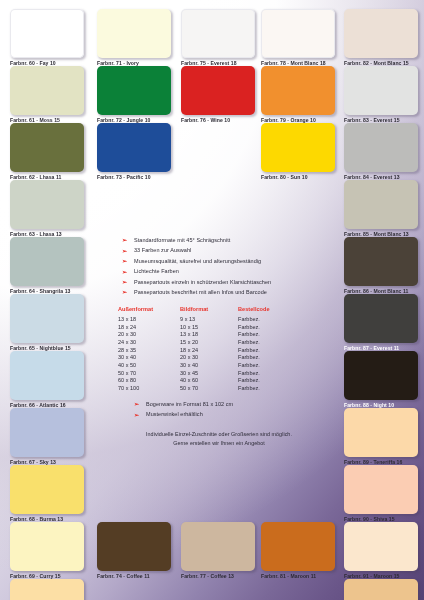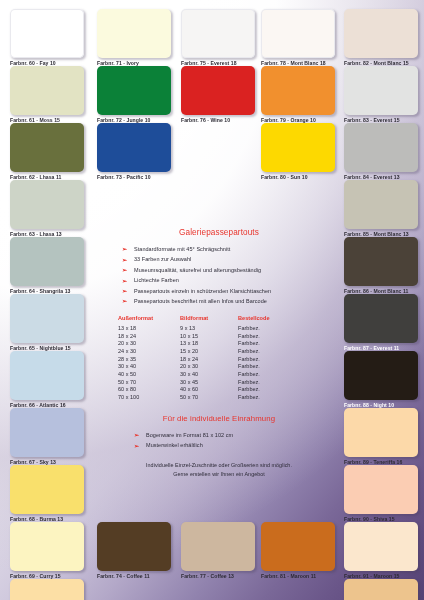--- a/index.html
+++ b/index.html
@@ -217,21 +217,20 @@
           <div class="sw" style="background: rgb(251, 231, 205);"></div>
           <div class="lbl">Farbnr. 91 - Maroon 15</div>
         </div>
         <div class="cell" style="top: 579px;">
           <div class="sw" style="background: rgb(237, 196, 141);"></div>
         </div>
       </div>
     </div>
 
   <div id="panel">
-    <div class="h-red">Galeriepassepartouts</div>
     <ul class="bullets" id="bullets1">
         <li><span class="arw">➢</span><span>Standardformate mit 45° Schrägschnitt</span></li>
         <li><span class="arw">➢</span><span>33 Farben zur Auswahl</span></li>
         <li><span class="arw">➢</span><span>Museumsqualität, säurefrei und alterungsbeständig</span></li>
         <li><span class="arw">➢</span><span>Lichtechte Farben</span></li>
         <li><span class="arw">➢</span><span>Passepartouts einzeln in schützenden Klarsichttaschen</span></li>
         <li><span class="arw">➢</span><span>Passepartouts beschriftet mit allen Infos und Barcode</span></li>
       </ul>
 
     <table class="fmt" id="fmt-table">
@@ -289,21 +288,20 @@
             <td>Farbbez.</td>
           </tr>
           <tr>
             <td>70 x 100</td>
             <td>50 x 70</td>
             <td>Farbbez.</td>
           </tr>
         </tbody>
     </table>
 
-    <div class="h-red h2 sp-h2">Für die individuelle Einrahmung</div>
     <ul class="bullets indent" id="bullets2">
         <li><span class="arw">➢</span><span>Bogenware im Format 81 x 102 cm</span></li>
         <li><span class="arw">➢</span><span>Musterwinkel erhältlich</span></li>
       </ul>
 
     <div class="foot" id="footer-note">
         <div>Individuelle Einzel-Zuschnitte oder Großserien sind möglich.</div>
         <div>Gerne erstellen wir Ihnen ein Angebot</div>
       </div>
   </div>

